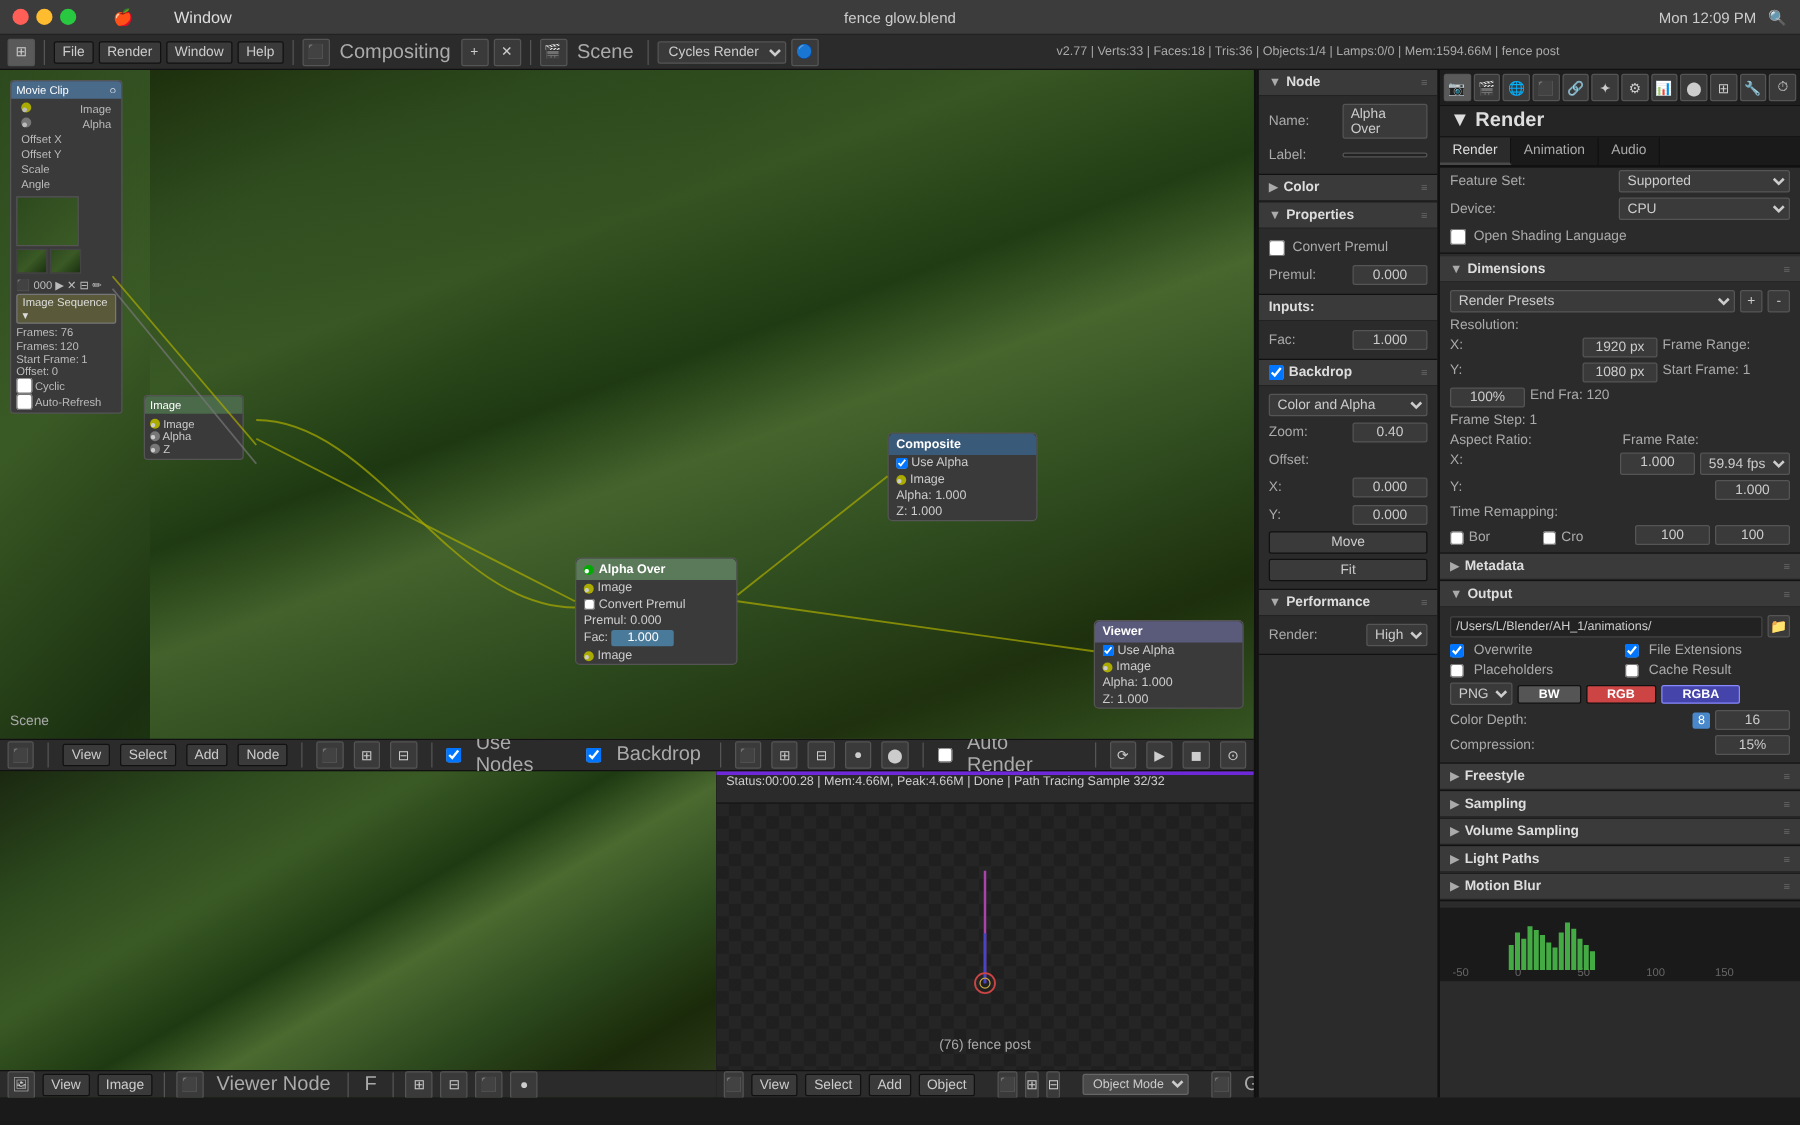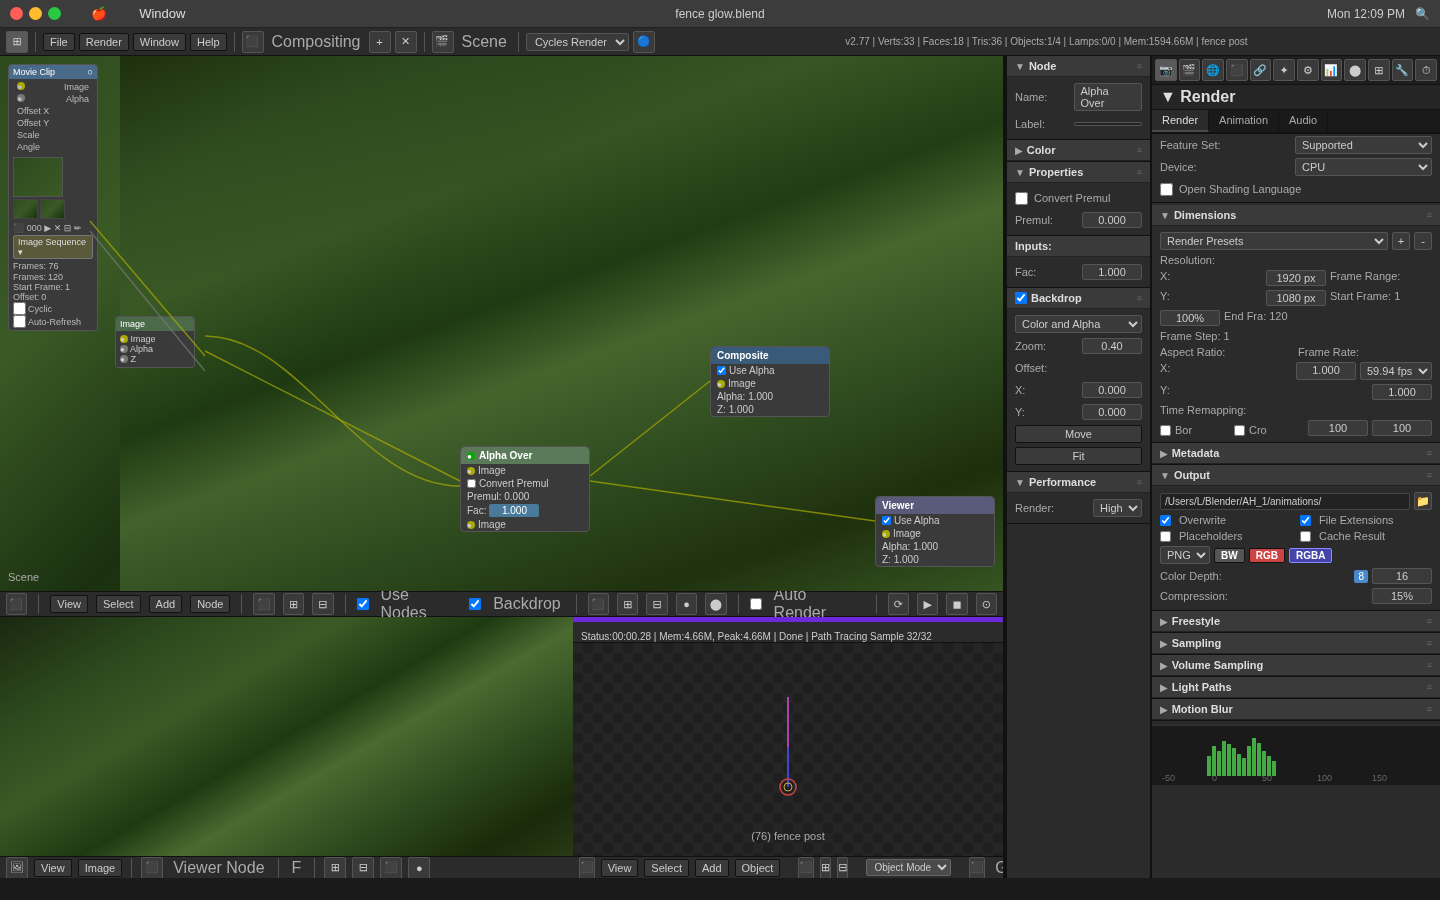--- a/index.html
+++ b/index.html
@@ -313,21 +313,21 @@
       background: #222;
       border: 1px solid #444;
       border-radius: 2px;
       padding: 2px 4px;
       color: #ccc;
       flex: 1;
     }
 
     .color-btn {
       display: inline-block;
-      padding: 1px 6px;
+      padding: 1px 16px;
       border-radius: 2px;
       font-size: 10px;
       font-weight: bold;
       cursor: pointer;
       border: 1px solid #111;
     }
     .btn-bw { background: #555; color: #fff; }
     .btn-rgb { background: #c44; color: #fff; }
     .btn-rgba { background: #44a; color: #fff; border: 1px solid #88f; }
 
@@ -385,24 +385,24 @@
     .wires-svg {
       position: absolute;
       top: 0; left: 0;
       width: 100%; height: 100%;
       pointer-events: none;
     }
 
     .render-bar {
       height: 26px;
       background: #2b2b2b;
-      border-top: 5px solid #6d28d9;
+      border-top: 3px solid #6d28d9;
       border-bottom: 1px solid #111;
       display: flex;
-      align-items: flex-end;
+      align-items: flex-start;
       padding: 0 8px;
       font-size: 10px;
       color: #aaa;
     }
 
     .viewport-label {
       position: absolute;
       bottom: 36px;
       left: 50%;
       transform: translateX(-50%);

